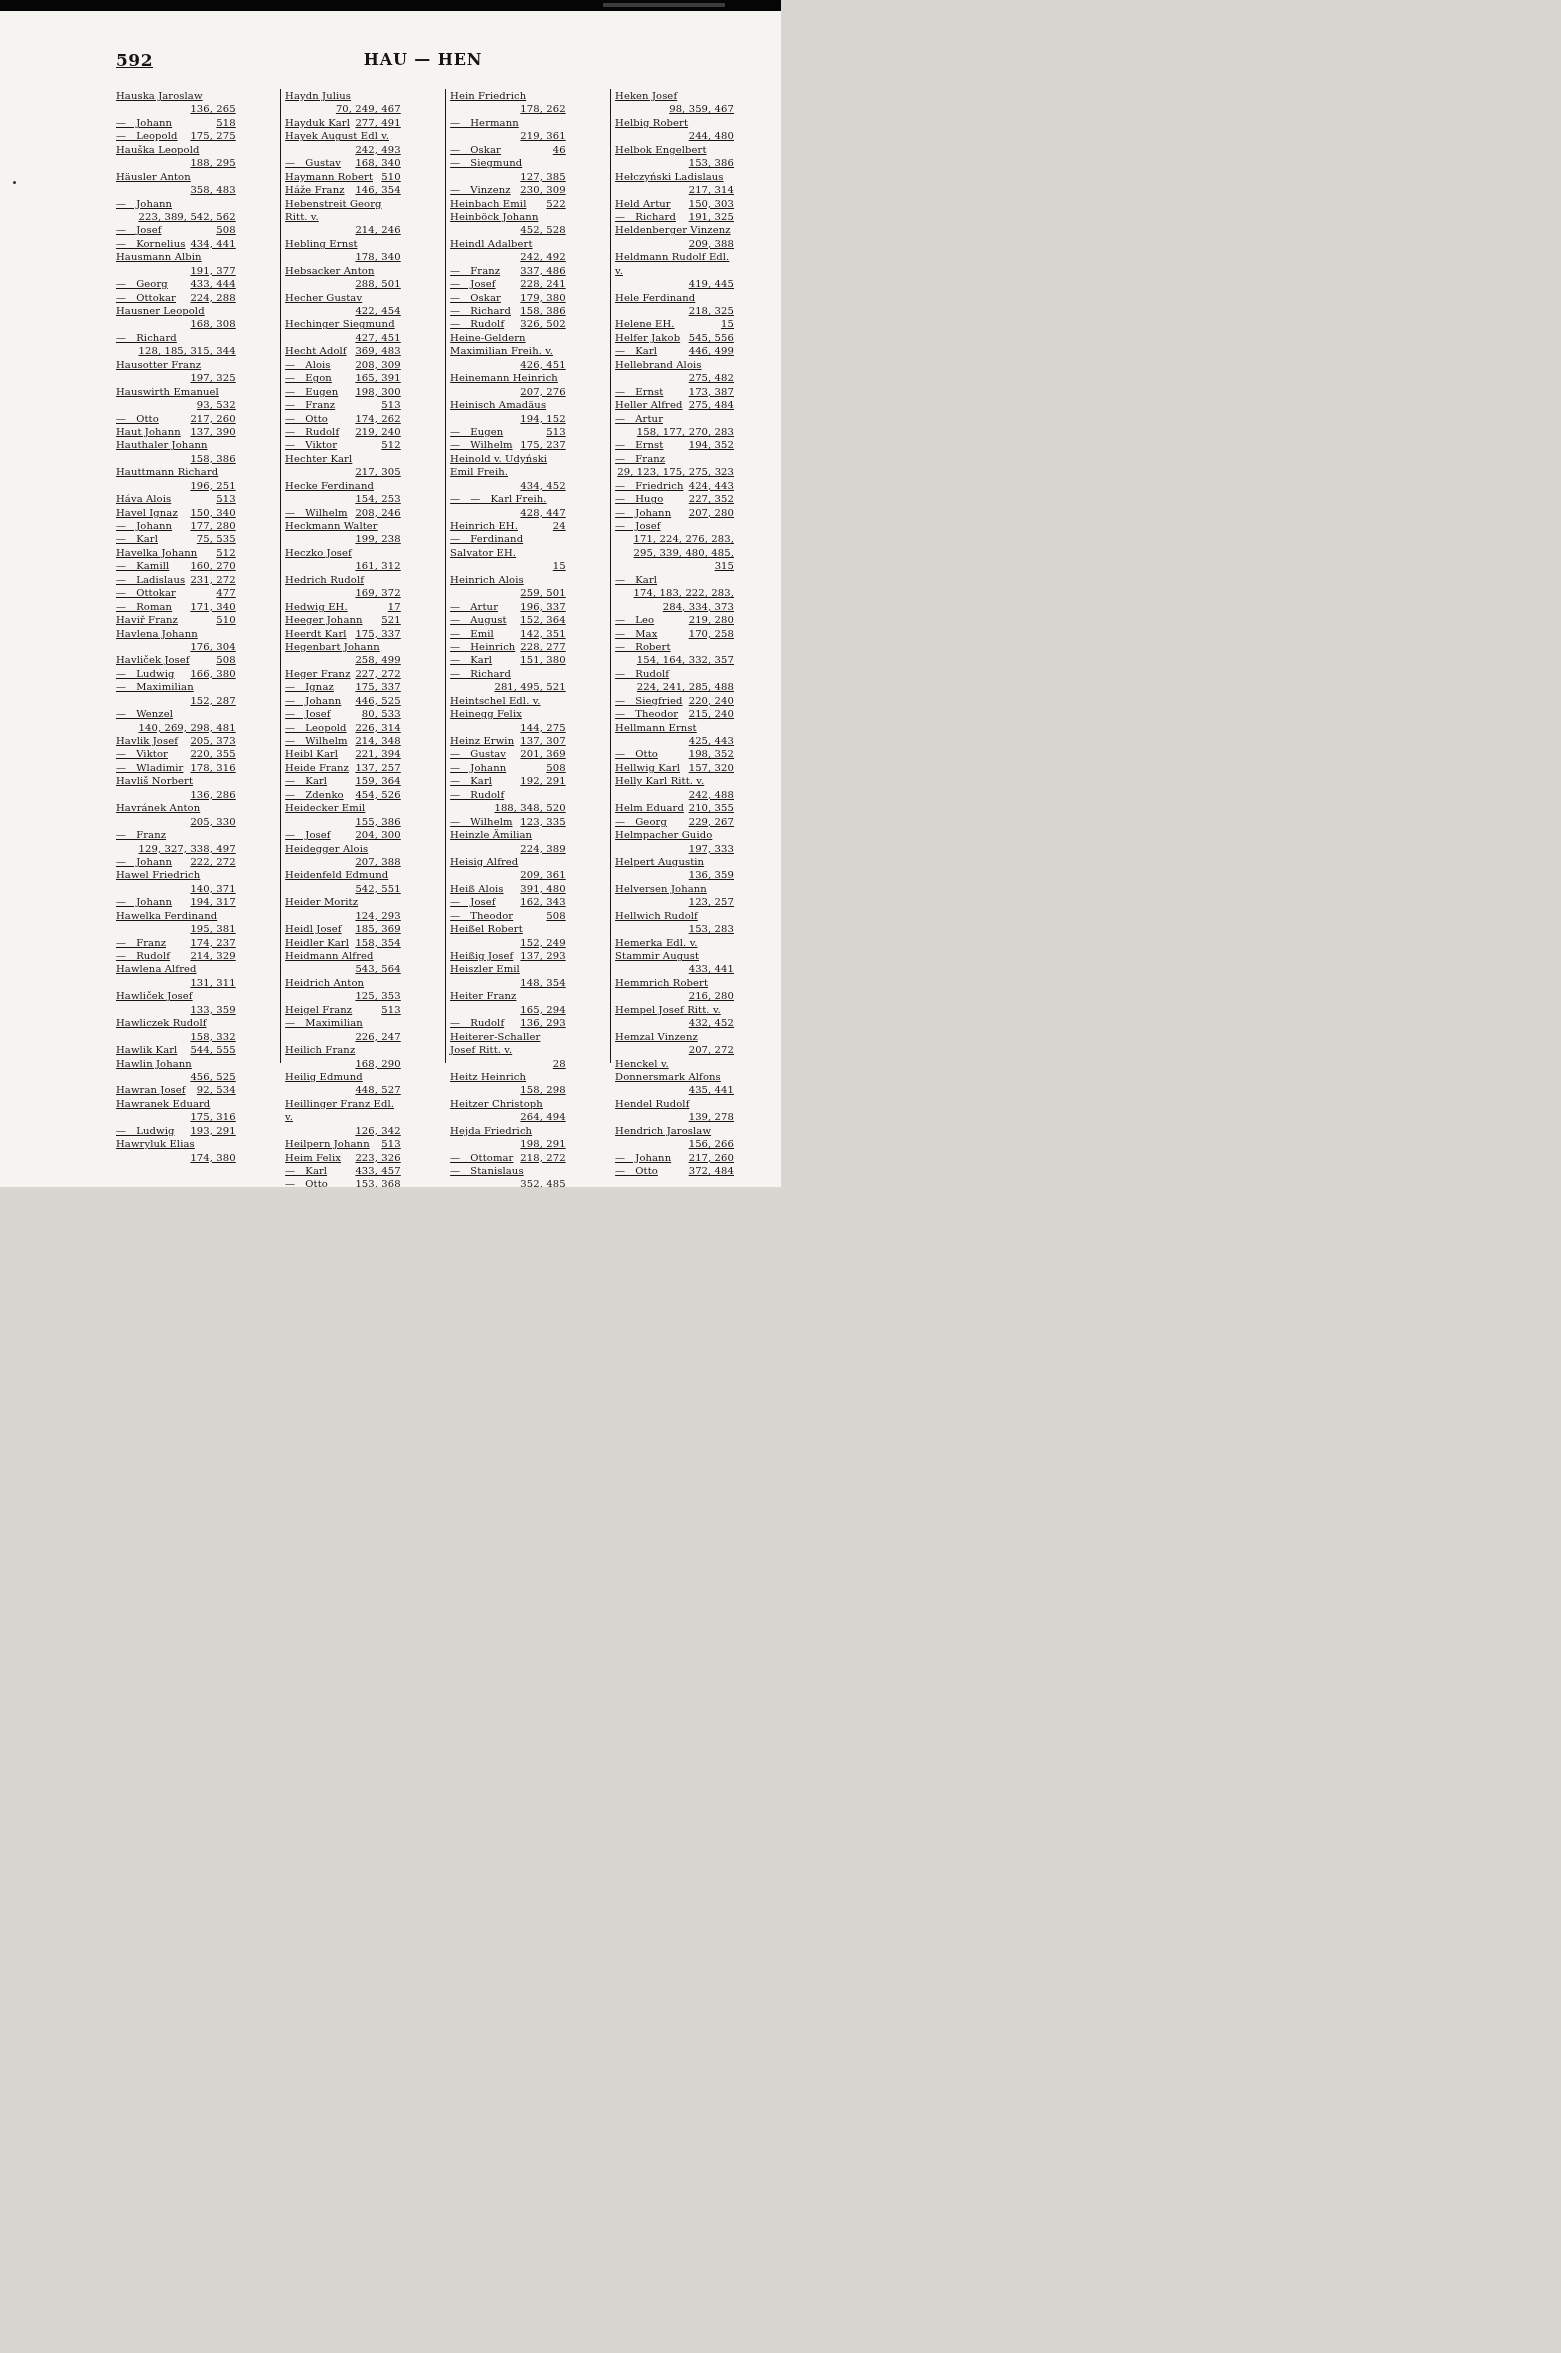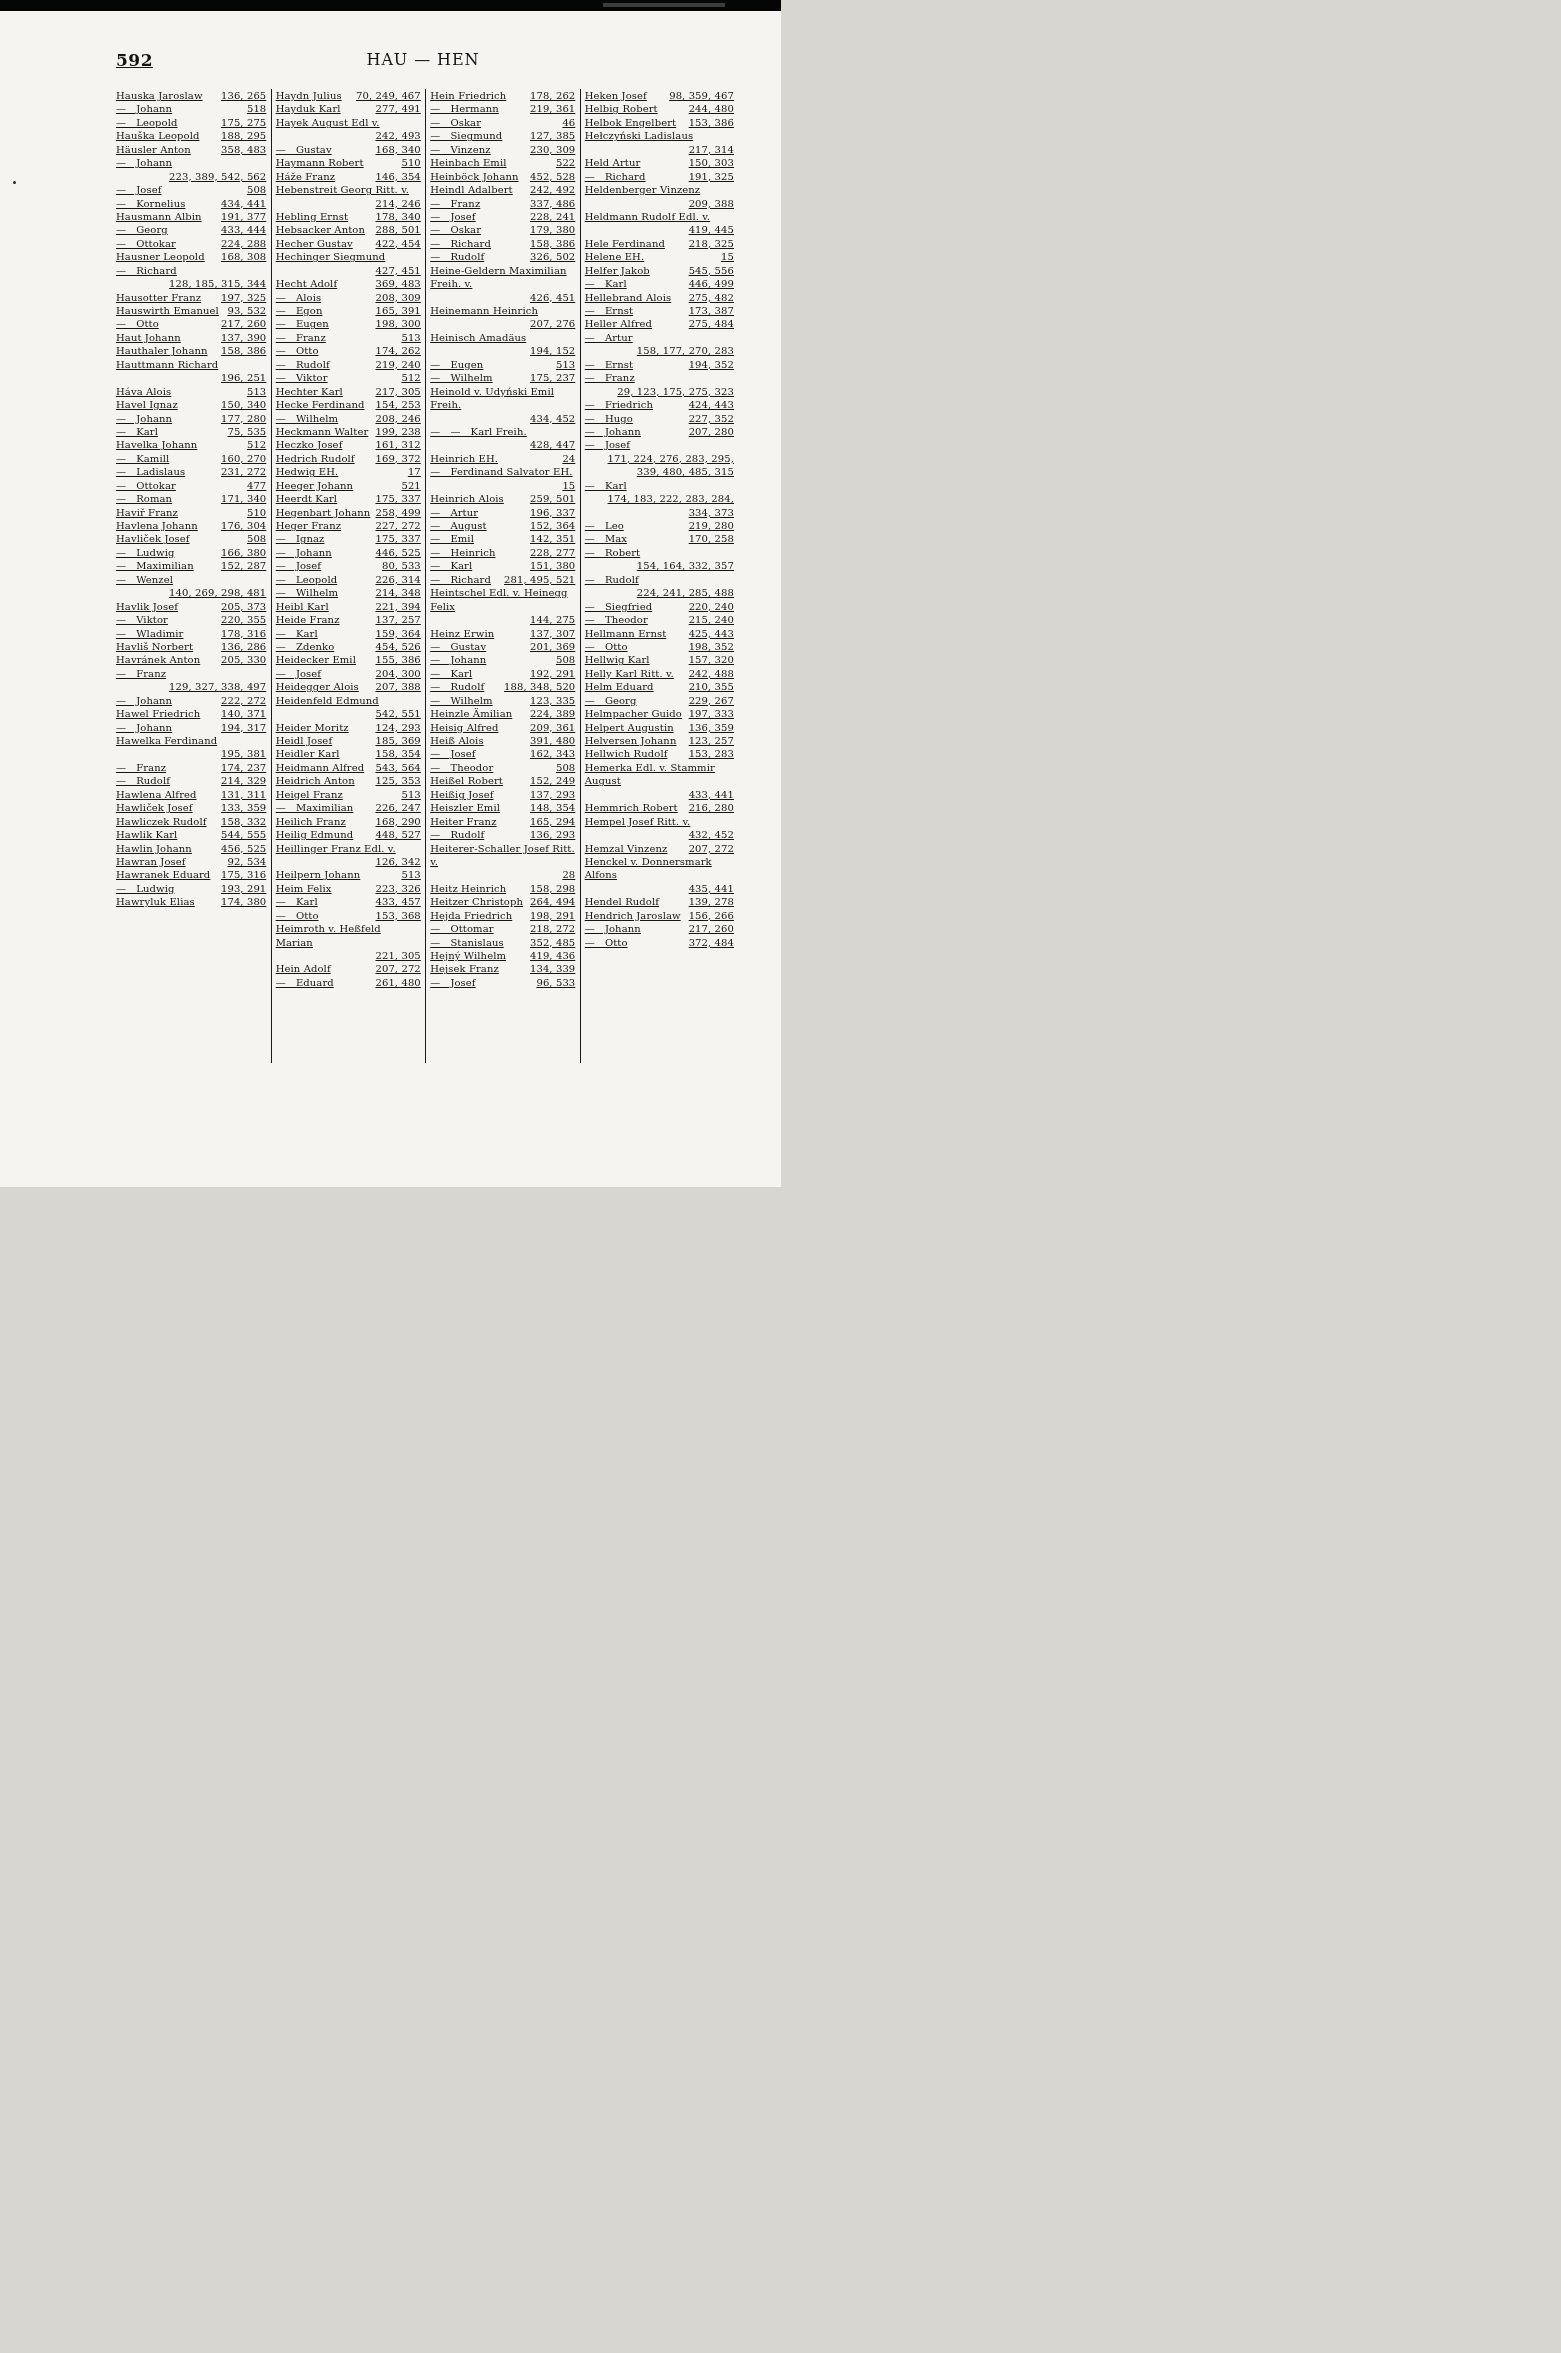--- a/index.html
+++ b/index.html
@@ -28,39 +28,39 @@
     width: 3.3px; height: 3.3px; border-radius: 50%;
     background: #2a2a2a;
   }
   .pageno {
     position: absolute; top: 50px; left: 116px;
     font-size: 17px; font-weight: bold; letter-spacing: 0.5px; text-decoration: underline;
   }
   .title {
     position: absolute; top: 50px; left: 113px; width: 620px;
     text-align: center;
-    font-size: 16px; font-weight: normal; letter-spacing: 0.9px;
+    font-size: 16px; font-weight: bold; letter-spacing: 0.9px;
   }
   .cols {
     position: absolute; top: 89px; left: 116px;
     width: 618px; height: 974px;
     display: flex;
   }
   .col {
     width: 25%;
     box-sizing: border-box;
     padding: 0 4.2px;
     font-size: 10px;
     line-height: 1.345;
     letter-spacing: 0.1px;
     text-decoration: underline;
   }
   .col:first-child { padding-left: 0; }
   .col:last-child  { padding-right: 0; }
-  .col + .col { border-left: 1.4px solid #191919; }
+  .col + .col { border-left: 1.4px solid #191919; margin-left: 40px; }
   .entry { display: flex; flex-wrap: wrap; column-gap: 4.7px; }
   .entry .n { text-align: left; }
   .entry .p { margin-left: auto; text-align: right; font-weight: 500; }
 </style>
 </head>
 <body>
 
 <div class="page">
   <div class="topband"></div>
   <div class="speck"></div>

